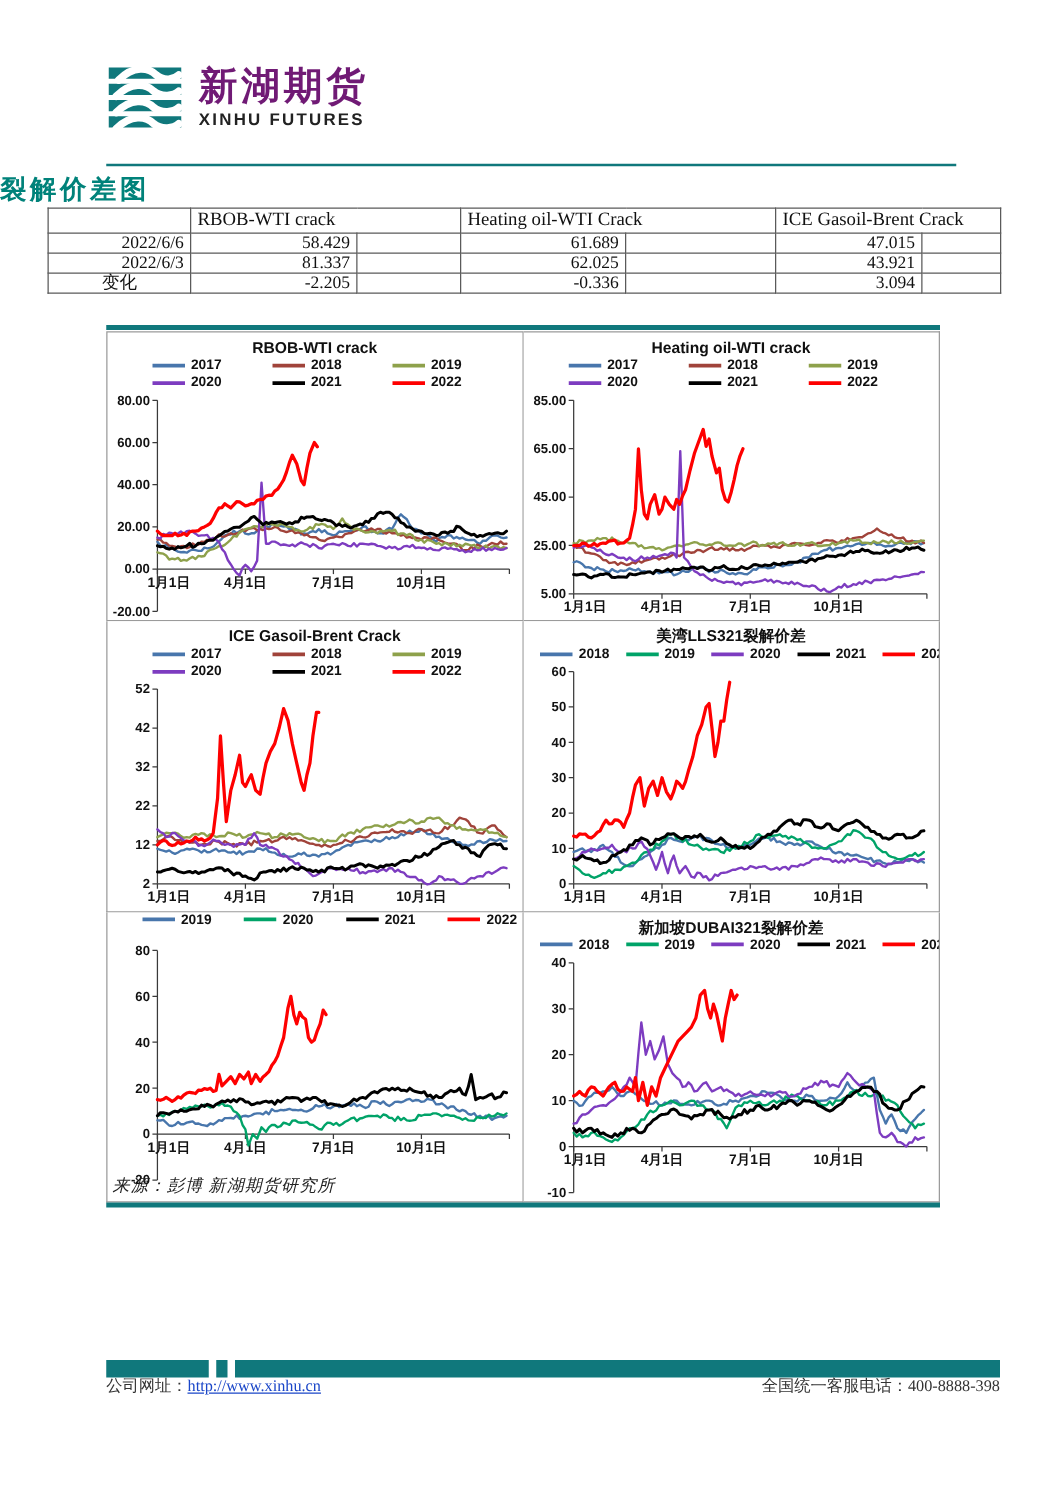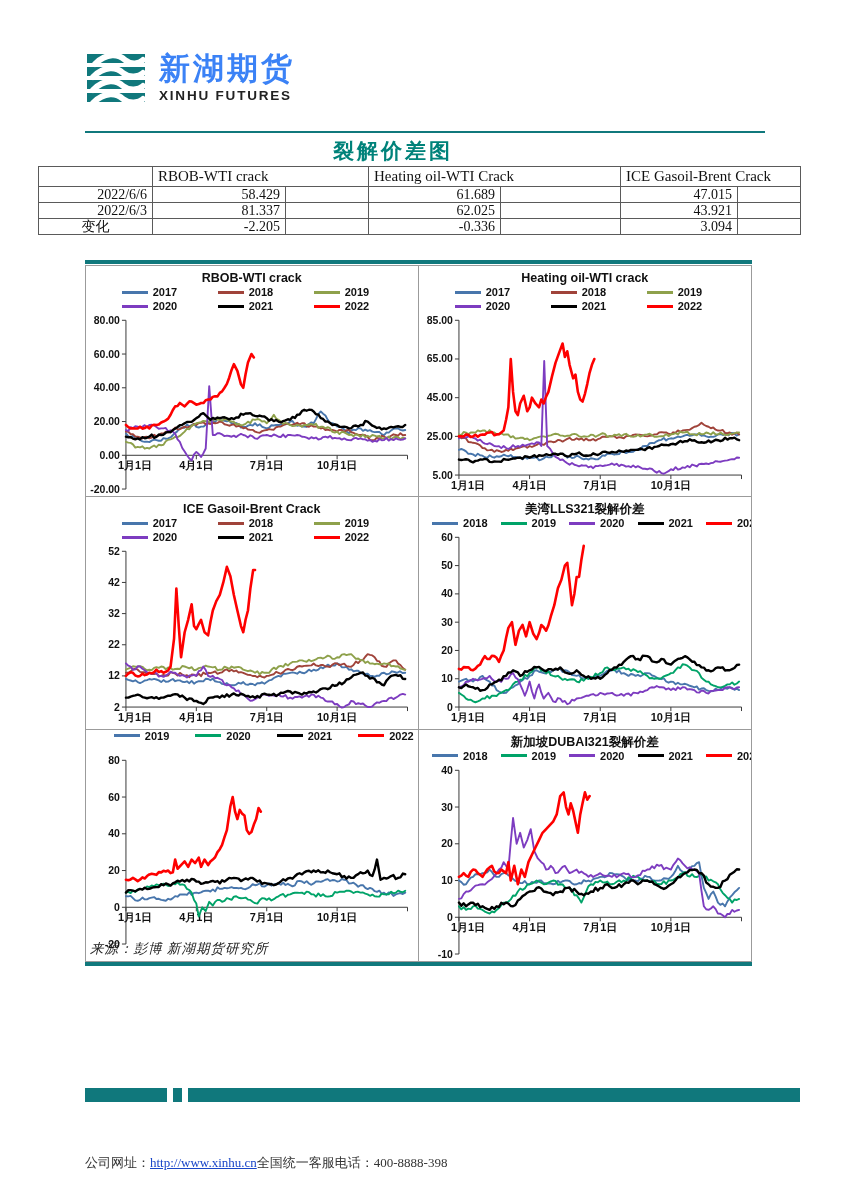--- a/index.html
+++ b/index.html
@@ -2,24 +2,24 @@
 <html><head>
 <meta charset="utf-8">
 <style>
   html,body{margin:0;padding:0;background:#ffffff;}
   .page{position:relative;width:850px;height:1202px;background:#fff;overflow:hidden;
         font-family:"Liberation Sans",sans-serif;color:#111;}
 
   
   .logo-wrap{position:absolute;left:85px;top:52px;display:flex;align-items:flex-start;gap:12px;}
   .brand-block{display:flex;flex-direction:column;}
-  .brand-cn{font-size:31px;font-weight:bold;letter-spacing:3px;color:#3b82f6;line-height:1.1;}
+  .brand-cn{font-size:31px;font-weight:bold;letter-spacing:3px;color:#701a75;line-height:1.1;}
   .brand-en{font-size:13.5px;font-weight:bold;letter-spacing:1.8px;color:#222;margin-top:2px;}
   .header-rule{position:absolute;left:85px;top:131px;width:680px;height:2px;background:#10787C;}
-  .page-title{position:absolute;left:0;top:137px;width:786px;text-align:center;
+  .page-title{position:absolute;left:0;top:137px;width:786px;text-align:left;
               font-family:"Liberation Serif",serif;font-size:21px;font-weight:bold;
               letter-spacing:3px;color:#00827A;}
 
   
   table.crack{position:absolute;left:38px;top:166px;border-collapse:collapse;
               font-family:"Liberation Serif",serif;color:#111;}
   table.crack td{border:1px solid #5a5a5a;padding:0 5px;line-height:1.08;height:15px;
                  font-size:14px;white-space:nowrap;}
   table.crack tr.hdr td{font-size:15px;height:19px;}
   td.val{text-align:right;}
@@ -45,22 +45,22 @@
   svg.plot{flex:1 1 auto;width:100%;display:block;}
 
   
   .source-note{position:absolute;left:90px;top:940px;font-family:"Liberation Serif",serif;
                font-size:13.5px;letter-spacing:1px;color:#222;font-style:italic;}
   .footer-bars{position:absolute;left:85px;top:1088px;width:715px;height:14px;display:flex;gap:6px;}
   .fb{background:#10787C;height:14px;}
   .fb1{width:82px;}
   .fb2{width:9px;}
   .fb3{flex:1 1 auto;}
-  .footer-text{position:absolute;left:85px;top:1154px;width:715px;display:flex;
-               justify-content:flex-start;font-family:"Liberation Serif",serif;
+  .footer-text{position:absolute;left:85px;top:1100px;width:715px;display:flex;
+               justify-content:space-between;font-family:"Liberation Serif",serif;
                font-size:13px;color:#333;}
   .footer-text a{color:#1a46c8;text-decoration:underline;}
 </style>
 </head>
 <body>
 
 <div class="page">
 
   <div class="logo-wrap">
     <svg width="62" height="54" viewBox="0 0 62 54">

